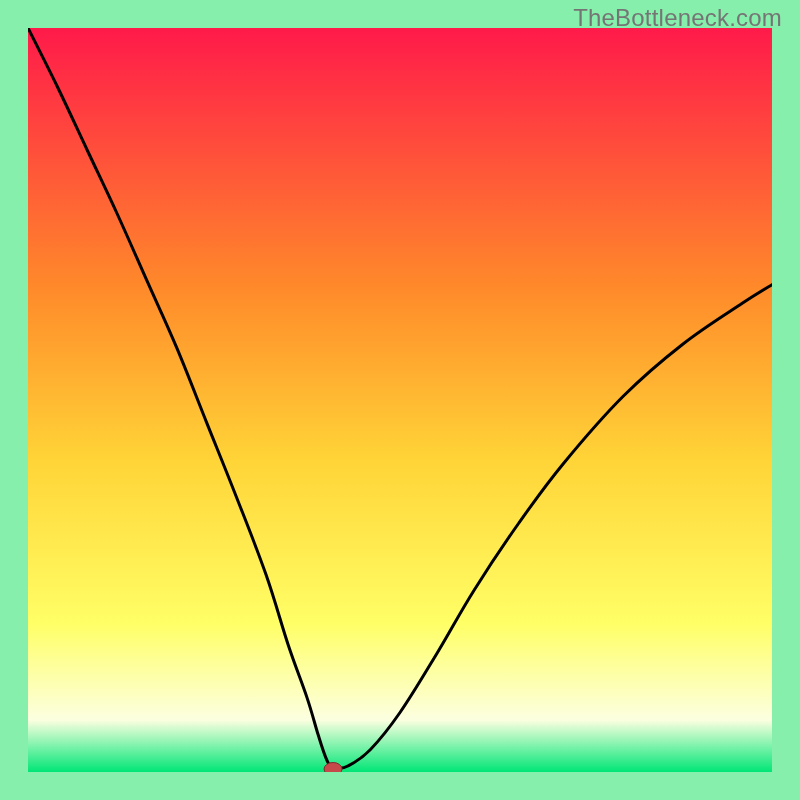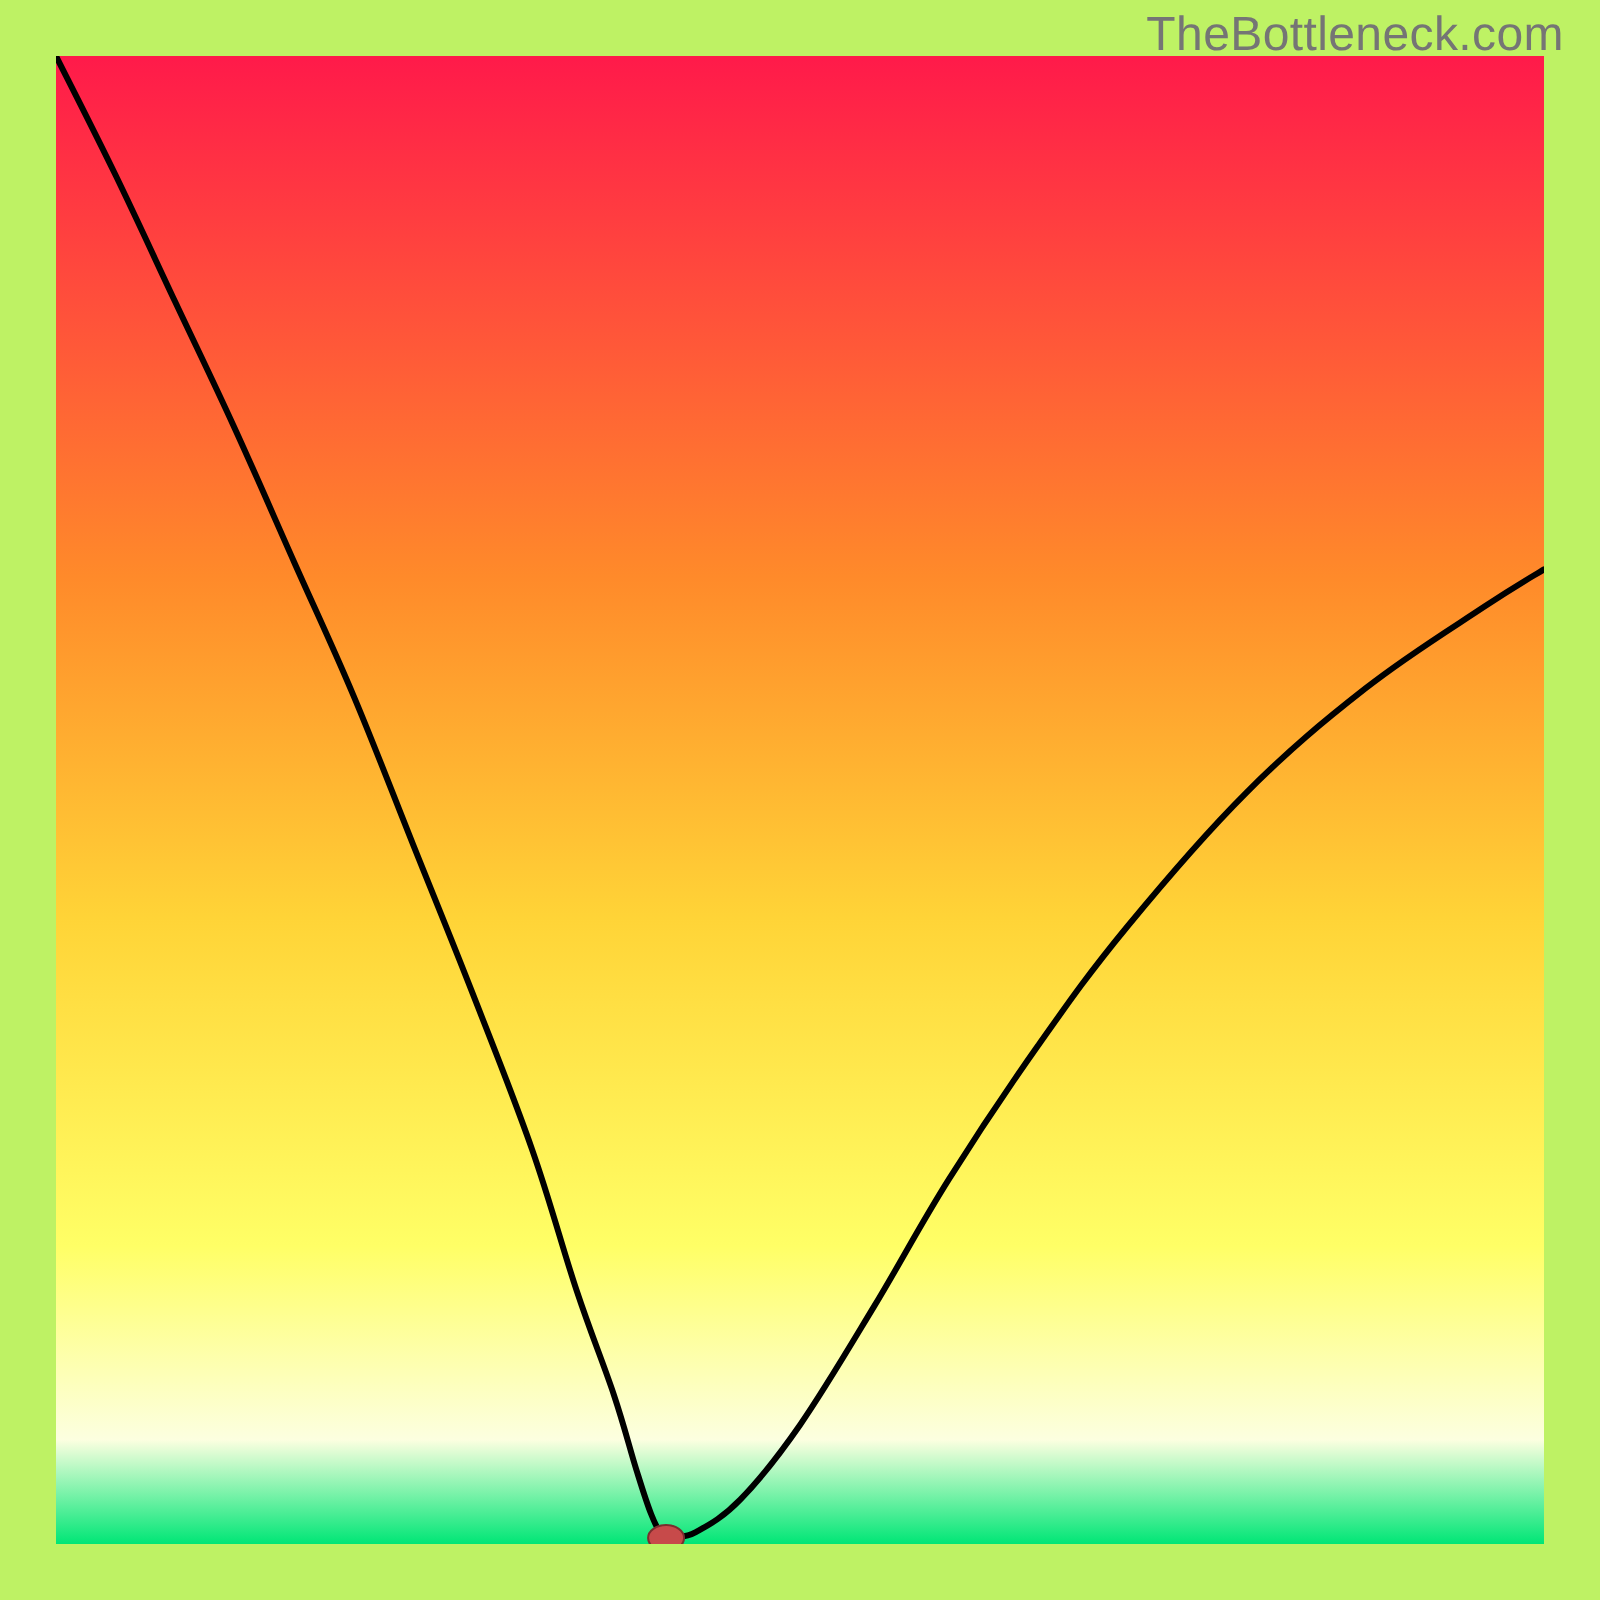--- a/index.html
+++ b/index.html
@@ -8,21 +8,21 @@
     width: 800px;
     height: 800px;
     overflow: hidden;
     background: #000;
     font-family: Arial, Helvetica, sans-serif;
   }
   .frame {
     position: relative;
     width: 800px;
     height: 800px;
-    background: #bef264;
+    background: #86efac;
   }
   .watermark {
     position: absolute;
     top: 4px;
     right: 18px;
     color: #757575;
     font-size: 24px;
     font-weight: 400;
     letter-spacing: 0.2px;
     z-index: 10;

